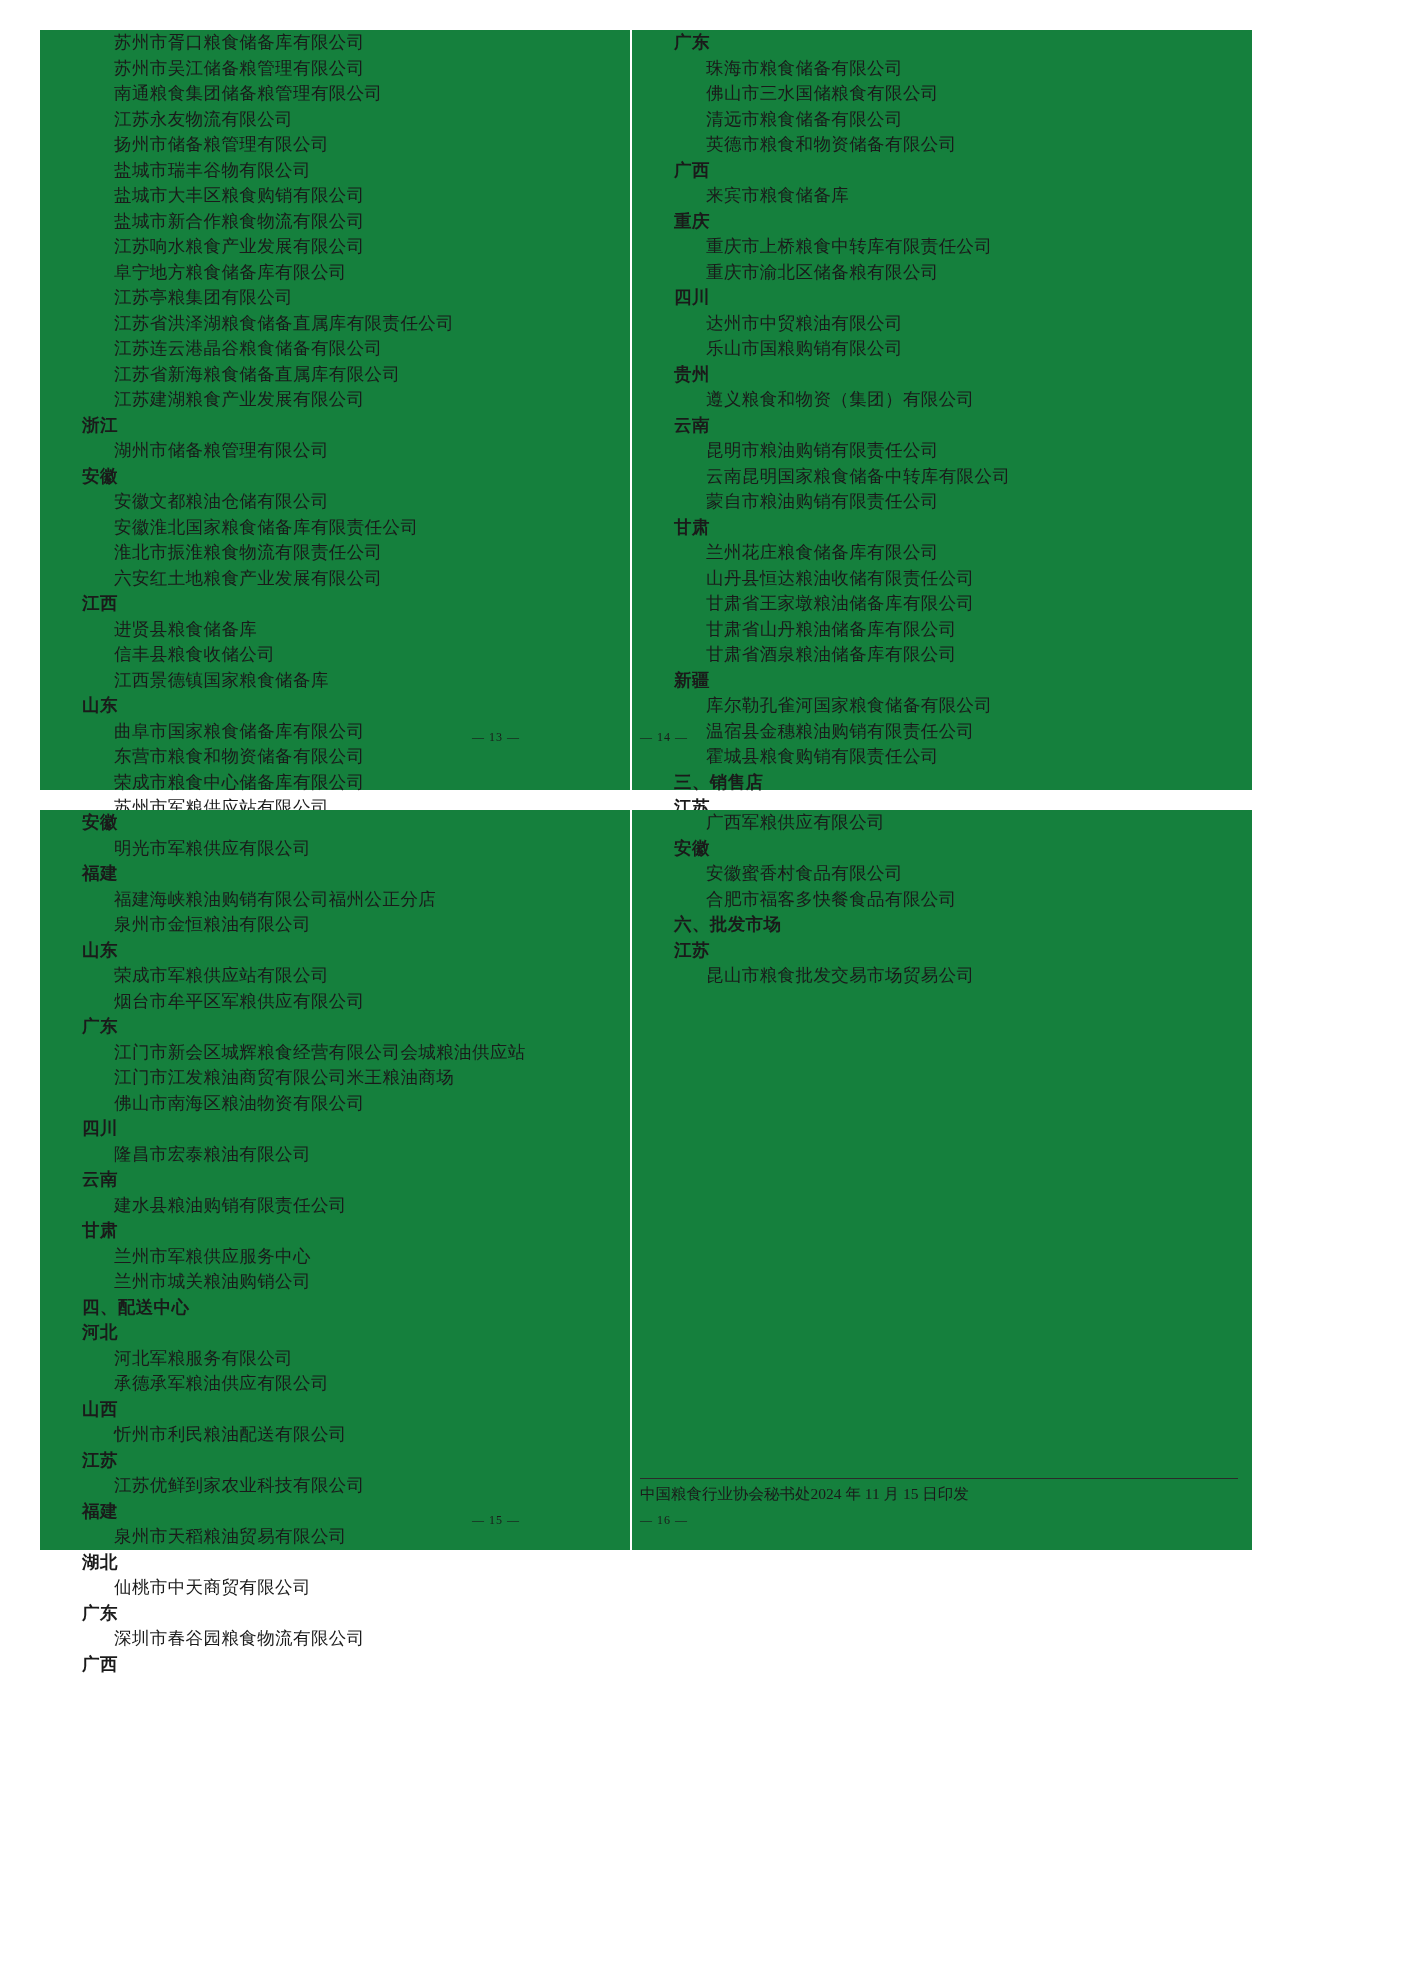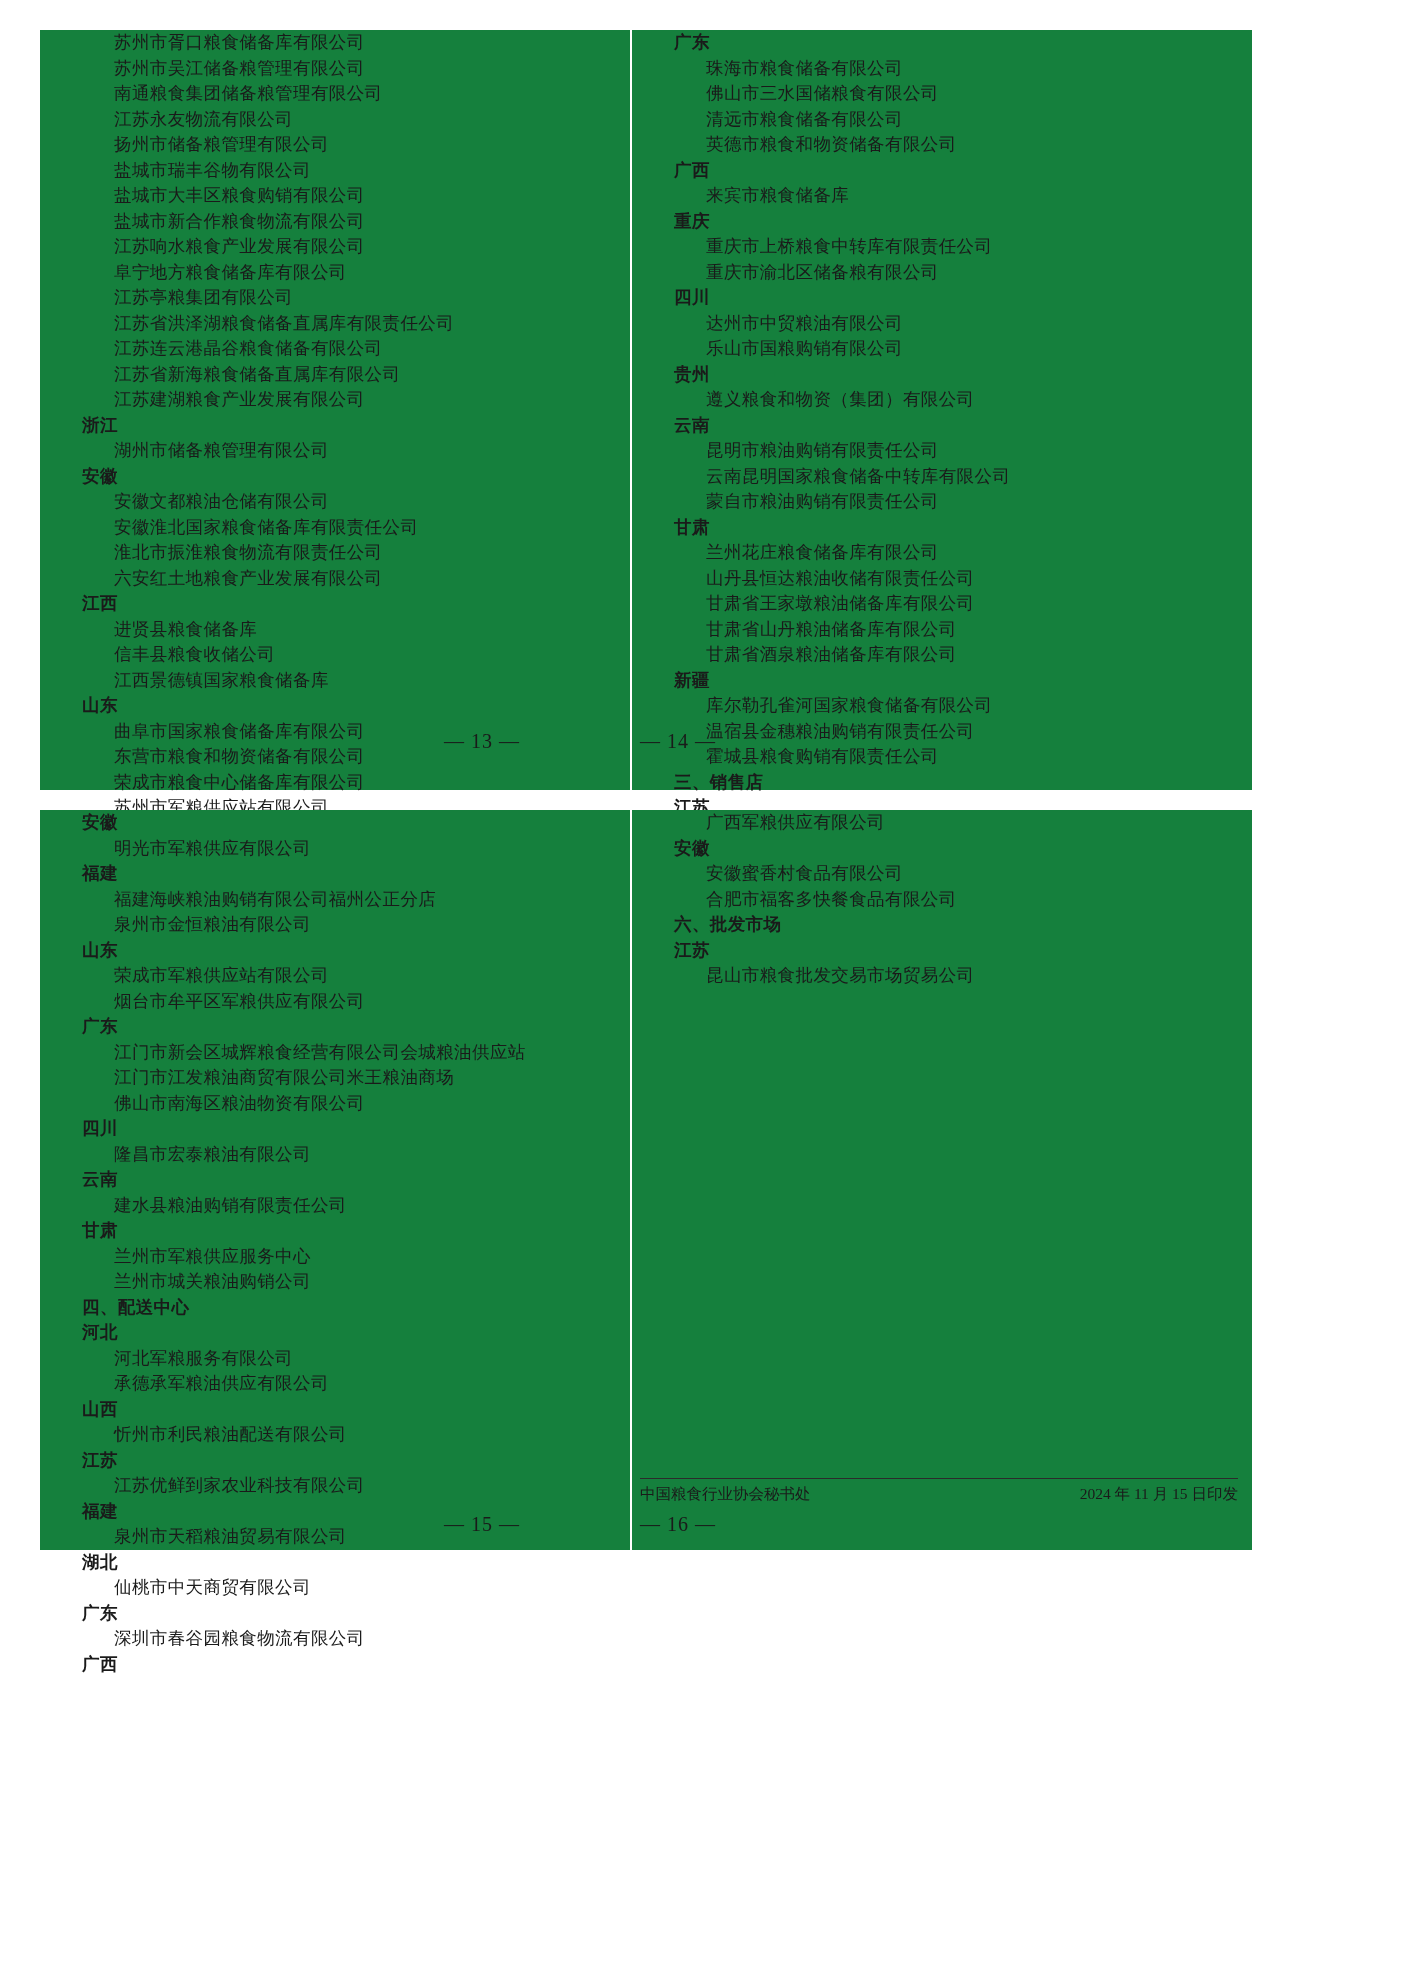--- a/index.html
+++ b/index.html
@@ -46,32 +46,31 @@
   }
   .entry {
     padding-left: 74px;
   }
   .sect {
     font-weight: bold;
     padding-left: 42px;
   }
   .pg-num {
     position: absolute;
-    font-size: 20px;
+    font-size: 12px;
     letter-spacing: 1px;
     text-align: right;
   }
   .footer-bar {
     position: absolute;
     left: 0;
     right: 0;
     border-top: 1px solid #2b2b2b;
     padding-top: 5px;
     display: flex;
-    justify-content: space-between;
     font-size: 15.5px;
     white-space: nowrap;
   }
 </style>
 </head>
 <body>
 
 <div class="page-sheet" id="page-13">
   <div class="col" id="col-13">
       <div class="line entry">苏州市胥口粮食储备库有限公司</div>

